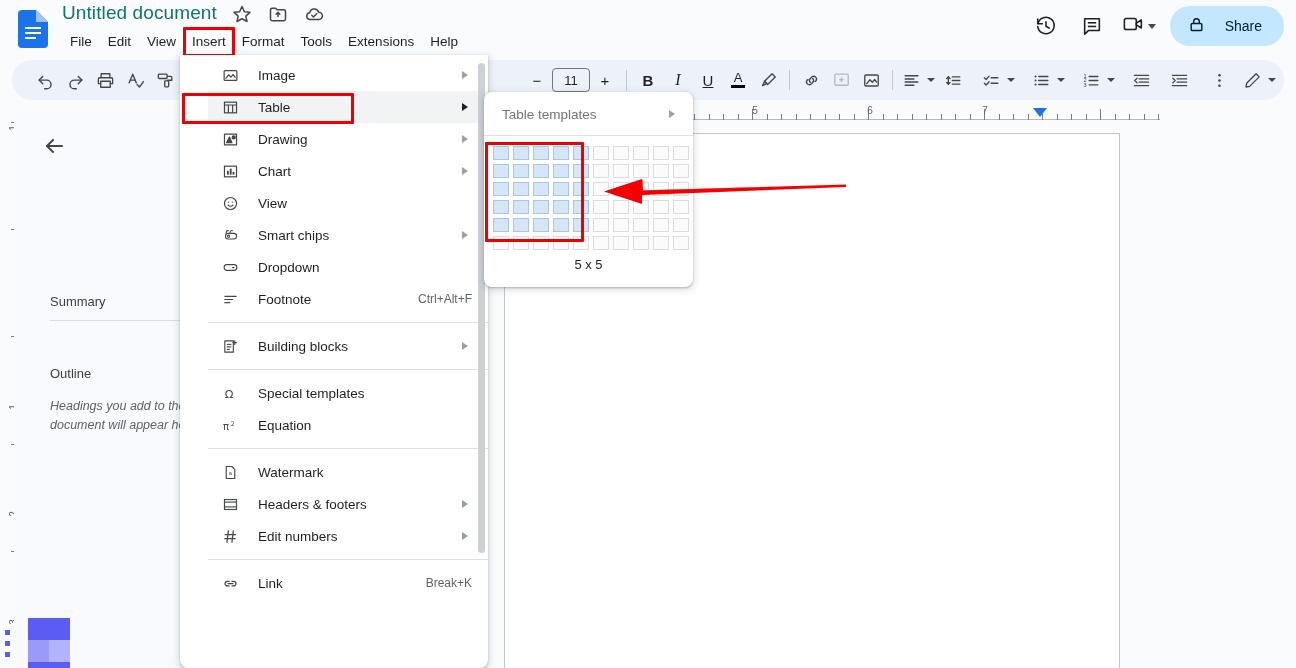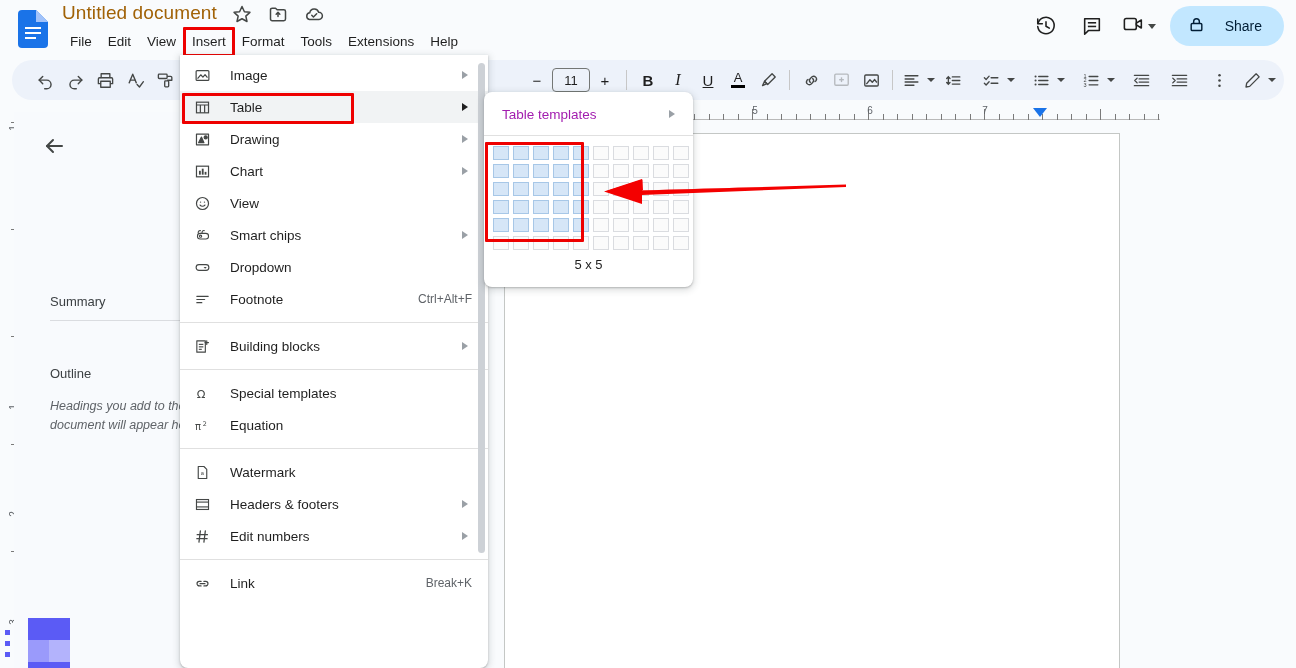--- a/index.html
+++ b/index.html
@@ -10,21 +10,21 @@
     background: #f9fbfd;
     color: #1f1f1f;
   }
   #root { position: relative; width: 1296px; height: 668px; }
 
   
   .header { position: absolute; left: 0; top: 0; width: 1296px; height: 56px; background: #f9fbfd; }
   .docs-logo { position: absolute; left: 18px; top: 10px; width: 30px; height: 38px; }
   .doc-title {
     position: absolute; left: 62px; top: 2px;
-    font-size: 19px; color: #a16207; letter-spacing: .1px;
+    font-size: 19px; color: #0f766e; letter-spacing: .1px;
     white-space: nowrap;
   }
   .title-icons { position: absolute; left: 232px; top: 4px; display: flex; gap: 16px; align-items: center; }
   .title-icons .ticon { width: 20px; height: 20px; color: #444746; display:block; cursor: pointer; }
 
   .menubar { position: absolute; left: 62px; top: 30px; display: flex; gap: 0px; align-items: center; }
   .menu-item {
     font-size: 13.5px; color: #1f1f1f; padding: 3px 8px;
     border-radius: 4px; cursor: pointer; white-space: nowrap; line-height: 17px;
   }
@@ -130,21 +130,21 @@
   }
 
   
   .sub-panel {
     position: absolute; left: 484px; top: 92px; width: 209px; height: 195px;
     background: #ffffff; border-radius: 8px;
     box-shadow: 0 2px 6px 2px rgba(60,64,67,.15), 0 1px 2px rgba(60,64,67,.3);
   }
   .sub-row {
     position: relative; height: 32px; display: flex; align-items: center;
-    padding-left: 18px; font-size: 13.5px; color: #a21caf; cursor: pointer; margin-top: 6px;
+    padding-left: 18px; font-size: 13.5px; color: #737373; cursor: pointer; margin-top: 6px;
   }
   .sub-row .marrow {
     position: absolute; right: 18px; width: 0; height: 0;
     border-top: 4.5px solid transparent; border-bottom: 4.5px solid transparent;
     border-left: 6px solid #9aa0a6;
   }
   .sub-sep { height: 1px; background: #e0e0e0; margin: 5px 0 0 0; }
   .grid-wrap { position: absolute; left: 7px; top: 52px; }
   .grid {
     display: grid; grid-template-columns: repeat(10, 20px);
@@ -565,21 +565,21 @@
         <div class="tick" style="left: 638px; height: 6px;"></div>
         <div class="num" style="left: 120px;">4</div>
         <div class="num" style="left: 235px;">5</div>
         <div class="num" style="left: 350px;">6</div>
         <div class="num" style="left: 465px;">7</div>
       </div>
     <div class="indent-marker" style="left:513px;"></div>
   </div>
 
   <div class="menu-panel">
-    <div id="menu-rows" style="padding-top:4px;">
+    <div id="menu-rows" style="padding-top:4px;padding-left:28px;">
         <div class="mrow">
           <span class="micon">
             <svg width="17" height="17" viewBox="0 0 24 24" fill="none" stroke="#444746" stroke-width="1.7" stroke-linejoin="round">
               <rect x="3" y="5" width="18" height="14" rx="1.4"></rect>
               <polyline points="5,16.5 9.5,11 12.6,14.2 15.6,10.8 19,15"></polyline>
             </svg>
           </span>
           <span class="mlabel">Image</span>
           <span class="marrow"></span>
         </div>

